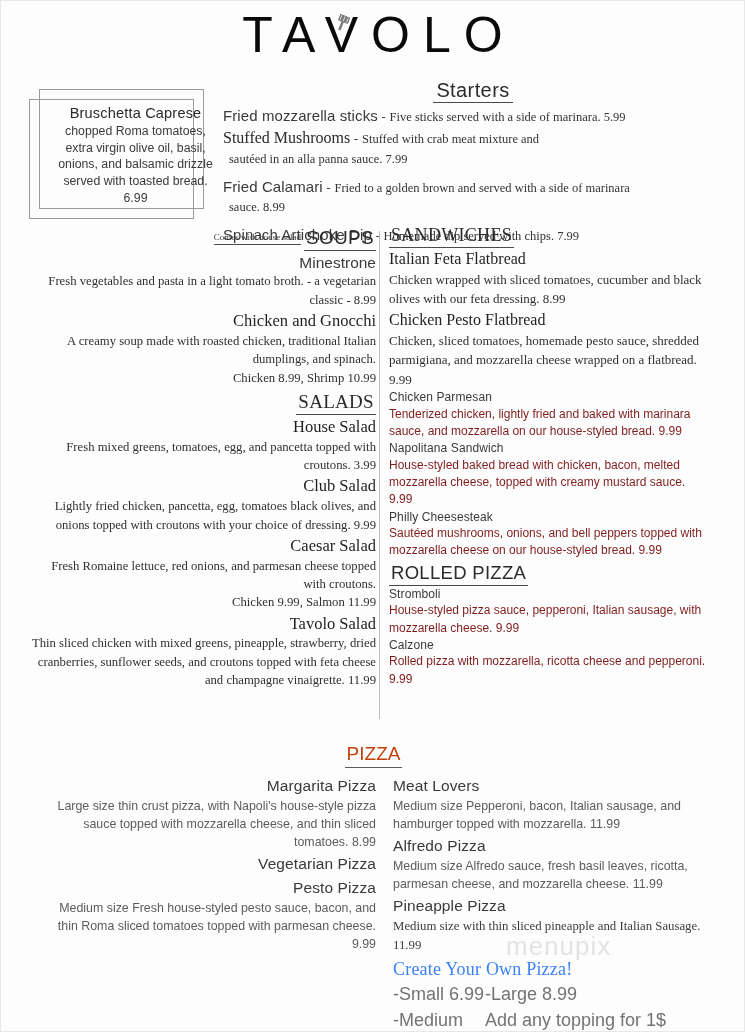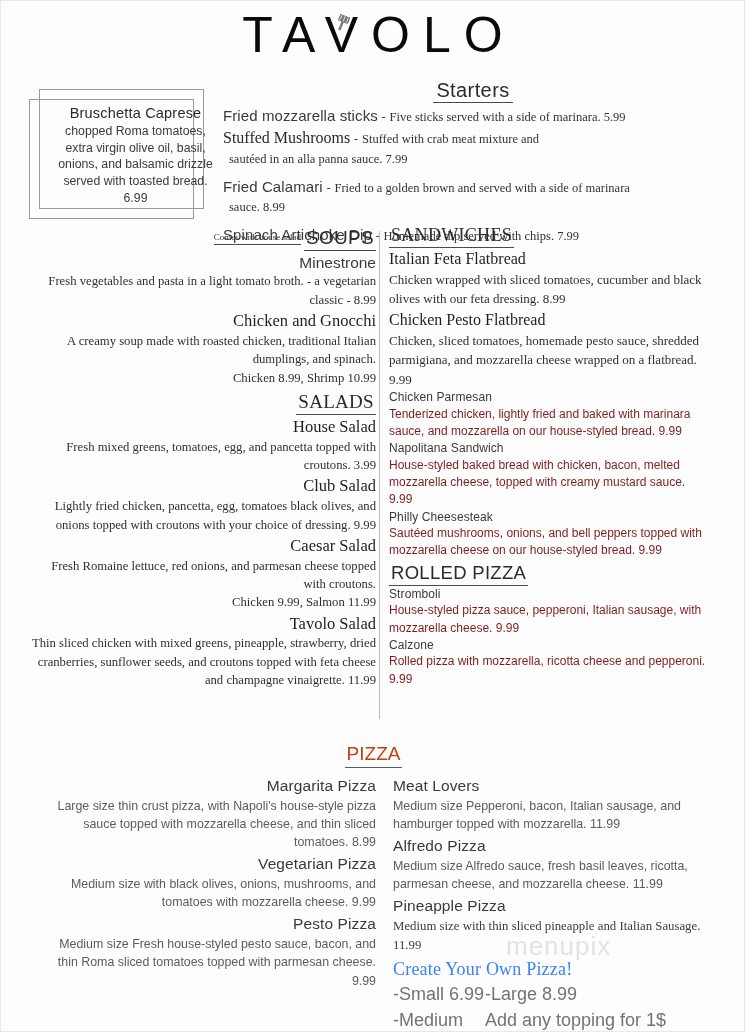--- a/index.html
+++ b/index.html
@@ -433,21 +433,20 @@
     <span class="u">PIZZA</span>
   </div>
 
   <div class="pz-left">
     <div>
       <div class="pz-name">Margarita Pizza</div>
       <div class="pz-desc">Large size thin crust pizza, with Napoli's house-style pizza sauce topped with mozzarella cheese, and thin sliced tomatoes.  8.99</div>
     </div>
     <div>
       <div class="pz-name">Vegetarian Pizza</div>
-      <div class="pz-desc">Medium size with black olives, onions, mushrooms, and tomatoes with mozzarella cheese. 9.99</div>
     </div>
     <div>
       <div class="pz-name">Pesto Pizza</div>
       <div class="pz-desc">Medium size Fresh house-styled pesto sauce, bacon, and thin Roma sliced tomatoes topped with parmesan cheese. 9.99</div>
     </div>
   </div>
 
   <div class="pz-right">
     <div>
       <div class="pz-name">Meat Lovers</div>

